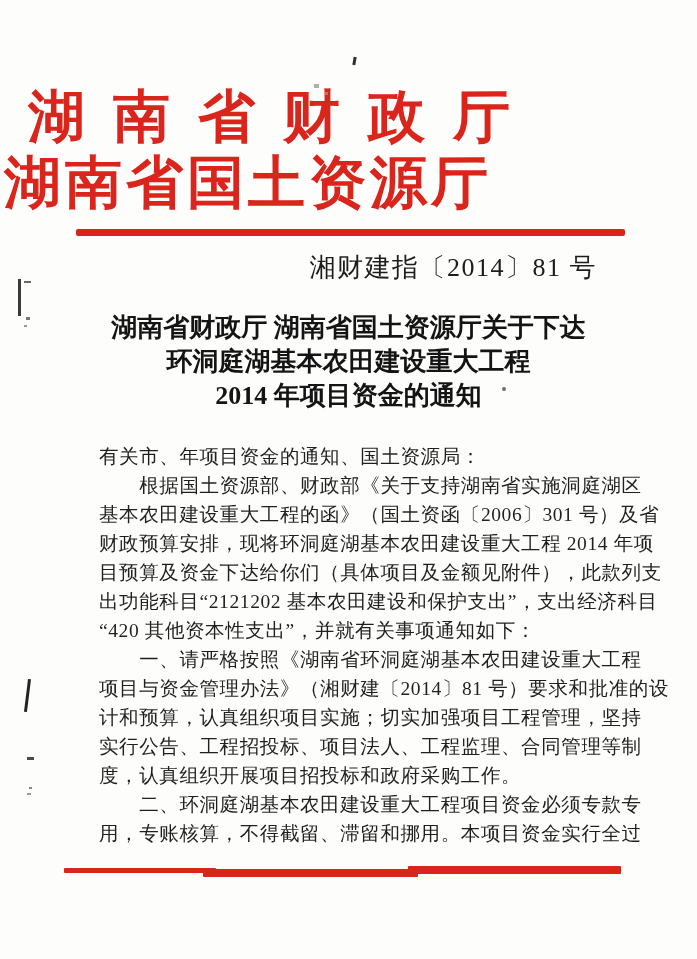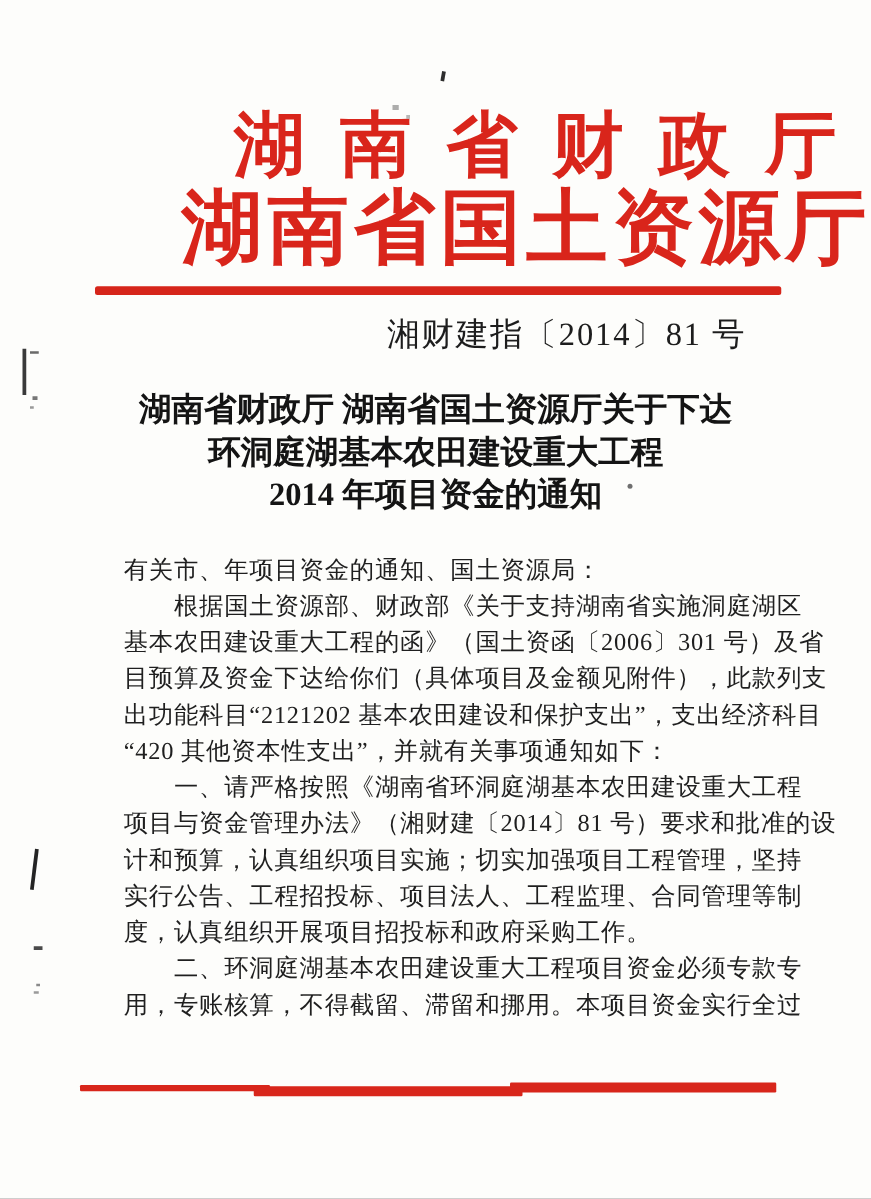--- a/index.html
+++ b/index.html
@@ -16,36 +16,36 @@
     overflow: hidden;
     font-family: "Liberation Serif", "DejaVu Serif", serif;
     color: #1e1e1e;
   }
 
   
   .agency {
     position: absolute;
     left: 0;
     width: 100%;
-    text-align: right;
+    text-align: left;
     color: #d9251b;
     font-weight: 700;
     white-space: nowrap;
   }
   .agency-1 {
     top: 83px;
     font-size: 57px;
     line-height: 68px;
     letter-spacing: 28px;
     padding-left: 28px;
     box-sizing: border-box;
   }
   .agency-2 {
     top: 148px;
-    font-size: 65px;
+    font-size: 57px;
     line-height: 70px;
     letter-spacing: 4px;
     padding-left: 4px;
     box-sizing: border-box;
   }
   .rule-top {
     position: absolute;
     left: 76px;
     top: 229px;
     width: 549px;
@@ -122,20 +122,21 @@
   <div class="doc-title">
     <div class="t-line">湖南省财政厅 湖南省国土资源厅关于下达</div>
     <div class="t-line">环洞庭湖基本农田建设重大工程</div>
     <div class="t-line">2014 年项目资金的通知</div>
   </div>
 
   <div class="body-text">
     <div class="b-line">有关市、年项目资金的通知、国土资源局：</div>
     <div class="b-line">　　根据国土资源部、财政部《关于支持湖南省实施洞庭湖区</div>
     <div class="b-line">基本农田建设重大工程的函》（国土资函〔2006〕301 号）及省</div>
+    <div class="b-line">财政预算安排，现将环洞庭湖基本农田建设重大工程 2014 年项</div>
     <div class="b-line">目预算及资金下达给你们（具体项目及金额见附件），此款列支</div>
     <div class="b-line">出功能科目“2121202 基本农田建设和保护支出”，支出经济科目</div>
     <div class="b-line">“420 其他资本性支出”，并就有关事项通知如下：</div>
     <div class="b-line">　　一、请严格按照《湖南省环洞庭湖基本农田建设重大工程</div>
     <div class="b-line">项目与资金管理办法》（湘财建〔2014〕81 号）要求和批准的设</div>
     <div class="b-line">计和预算，认真组织项目实施；切实加强项目工程管理，坚持</div>
     <div class="b-line">实行公告、工程招投标、项目法人、工程监理、合同管理等制</div>
     <div class="b-line">度，认真组织开展项目招投标和政府采购工作。</div>
     <div class="b-line">　　二、环洞庭湖基本农田建设重大工程项目资金必须专款专</div>
     <div class="b-line">用，专账核算，不得截留、滞留和挪用。本项目资金实行全过</div>

